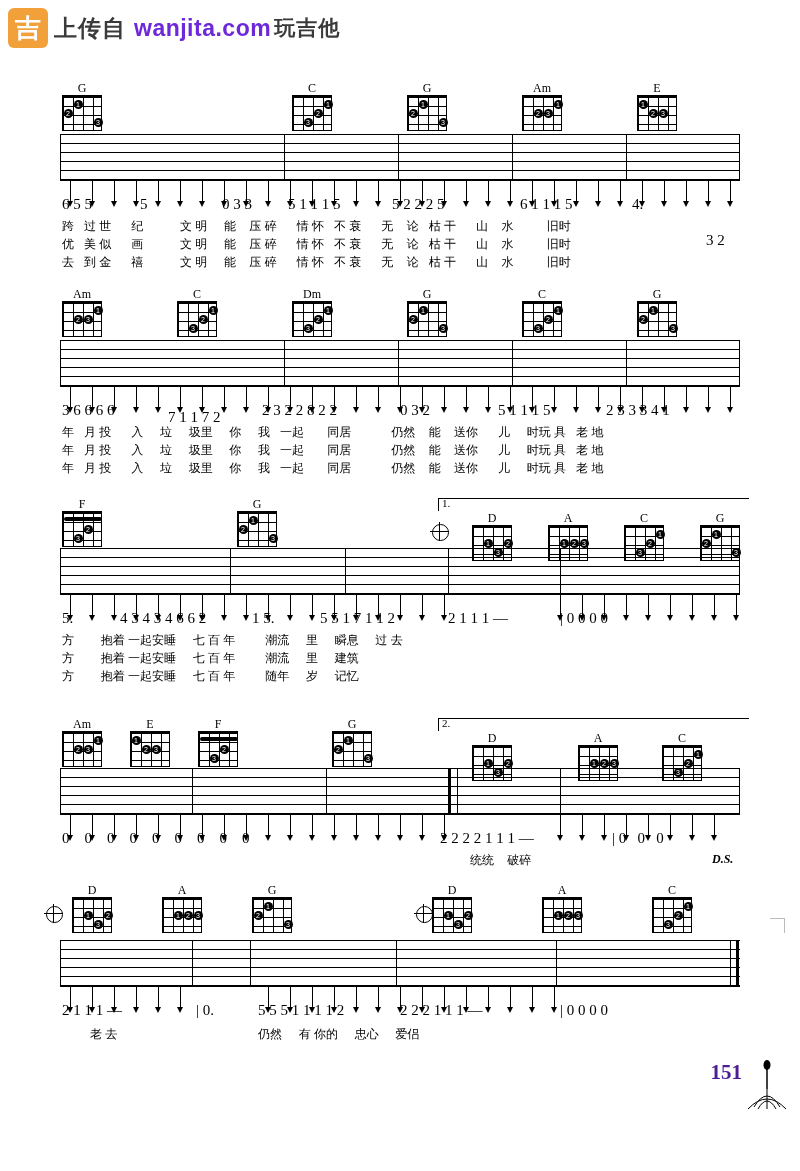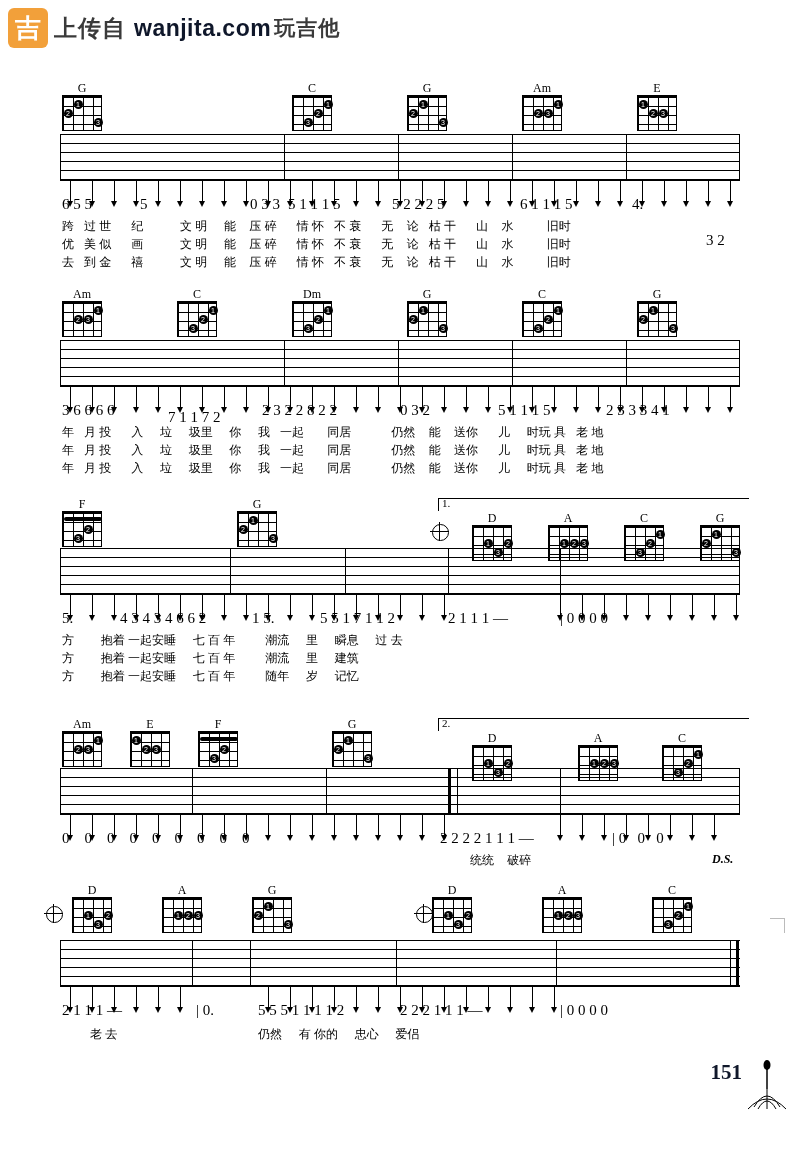--- a/index.html
+++ b/index.html
@@ -15,31 +15,31 @@
 
   
   .wm{position:absolute;left:8px;top:6px;display:flex;align-items:center;height:44px;}
   .wm-logo{
     width:40px;height:40px;border-radius:6px;
     background:#f2a03a;color:#fff;font-weight:bold;font-size:26px;
     display:flex;align-items:center;justify-content:center;
     font-family:"Liberation Serif",serif;
   }
   .wm-t1{font-size:23px;font-weight:bold;color:#3a3a3a;margin-left:6px;letter-spacing:1px;}
-  .wm-t2{font-size:23px;font-weight:bold;color:#0f172a;margin-left:8px;letter-spacing:0.5px;}
+  .wm-t2{font-size:23px;font-weight:bold;color:#6d28d9;margin-left:8px;letter-spacing:0.5px;}
   .wm-t3{font-size:21px;font-weight:bold;color:#3a3a3a;margin-left:3px;letter-spacing:1px;}
 
   .footer-wm{
     position:absolute;left:10px;bottom:6px;
     font-size:20px;color:#2f6fb5;font-weight:bold;letter-spacing:0.5px;
     font-family:"Liberation Sans",sans-serif;
   }
   .page-num{
     position:absolute;right:58px;bottom:86px;
-    font-size:21px;font-weight:bold;color:#0f172a;
+    font-size:21px;font-weight:bold;color:#4c1d95;
     font-family:"Liberation Serif",serif;
   }
   .flower{position:absolute;right:10px;bottom:60px;width:46px;height:52px;}
 
   
   .system{position:absolute;left:0;top:0;}
 
   
   .chord{position:absolute;width:44px;}
   .chord .cname{
@@ -198,21 +198,21 @@
         <div class="stem downstem" style="left:560px;"></div>
       <div class="stem downstem" style="left:582px;"></div>
         <div class="stem downstem" style="left:604px;"></div>
       <div class="stem downstem" style="left:626px;"></div>
         <div class="stem downstem" style="left:648px;"></div>
       <div class="stem downstem" style="left:670px;"></div>
     </div>
 
     <div class="notes" style="left:62px;top:196px;">6 5 5</div>
     <div class="notes" style="left:140px;top:196px;">5</div>
-    <div class="notes" style="left:222px;top:196px;margin-left:28px;">0 3 3</div>
+    <div class="notes" style="left:222px;top:196px;">0 3 3</div>
     <div class="notes" style="left:288px;top:196px;">5 1 1 1 5</div>
     <div class="notes" style="left:392px;top:196px;">5 2 2 2 5</div>
     <div class="notes" style="left:520px;top:196px;">6 1 1 1 5</div>
     <div class="notes" style="left:632px;top:196px;">4.</div>
     <div class="notes" style="left:706px;top:196px;margin-top:36px;">3 2</div>
 
     <div class="lyric" style="left:62px;top:218px;">跨   过 世      纪           文 明     能    压 碎      情 怀   不 衰      无    论   枯 干      山    水          旧时</div>
     <div class="lyric" style="left:62px;top:236px;">优   美 似      画           文 明     能    压 碎      情 怀   不 衰      无    论   枯 干      山    水          旧时</div>
     <div class="lyric" style="left:62px;top:254px;">去   到 金      禧           文 明     能    压 碎      情 怀   不 衰      无    论   枯 干      山    水          旧时</div>
   </div>

